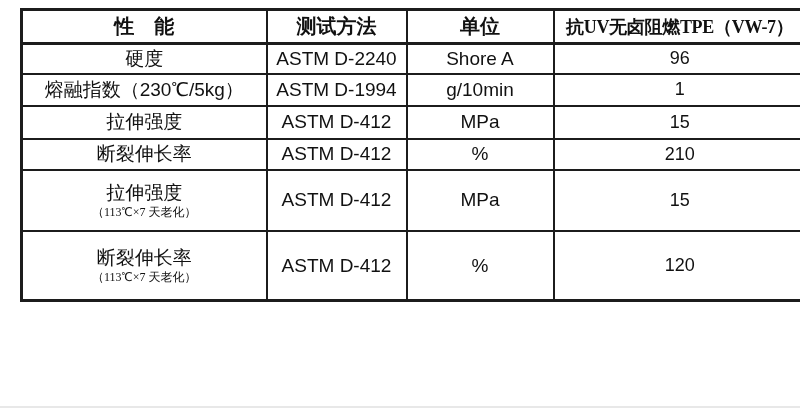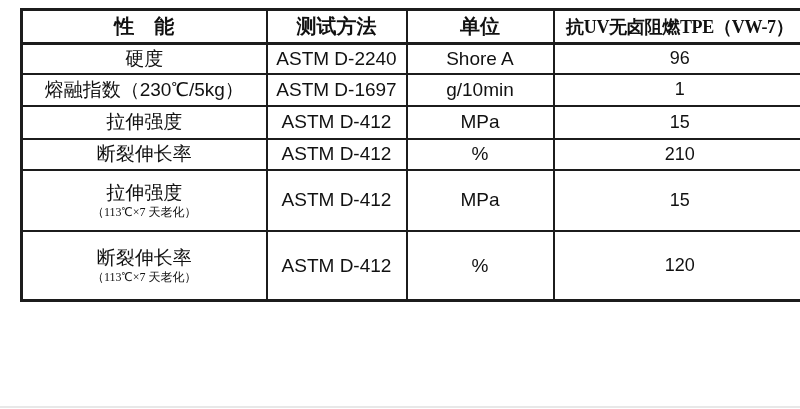--- a/index.html
+++ b/index.html
@@ -91,21 +91,21 @@
         </td>
         <td class="method">ASTM D-2240</td>
         <td class="unit"><span>Shore A</span><sup></sup></td>
         <td class="value">96</td>
       </tr>
       <tr style="height:32px">
         <td>
           <div class="prop-main">熔融指数（230℃/5kg）</div>
 
         </td>
-        <td class="method">ASTM D-1697</td>
+        <td class="method">ASTM D-1994</td>
         <td class="unit"><span>g/10min</span><sup></sup></td>
         <td class="value">1</td>
       </tr>
       <tr style="height:33px">
         <td>
           <div class="prop-main">拉伸强度</div>
 
         </td>
         <td class="method">ASTM D-412</td>
         <td class="unit"><span>MPa</span><sup></sup></td>

